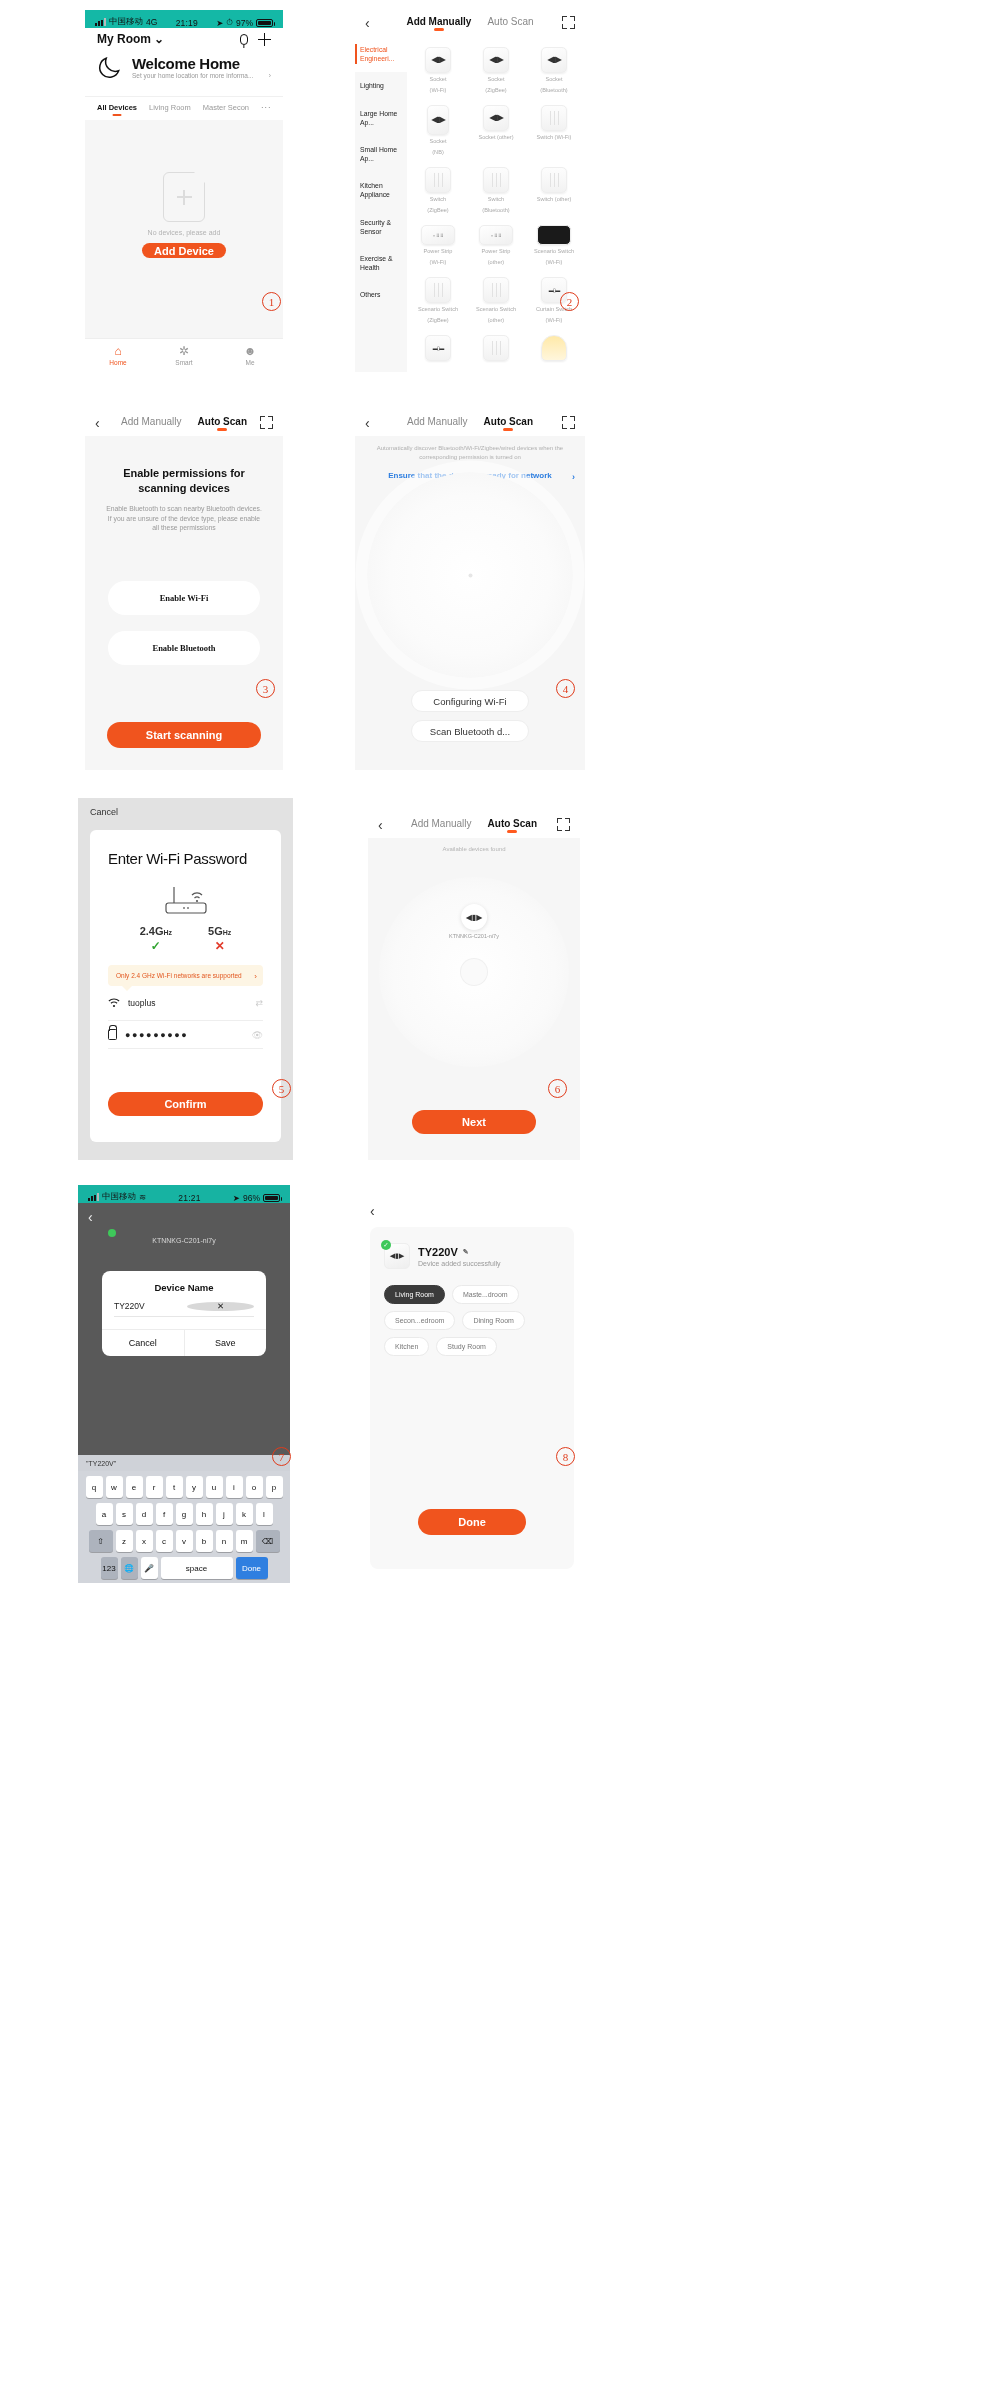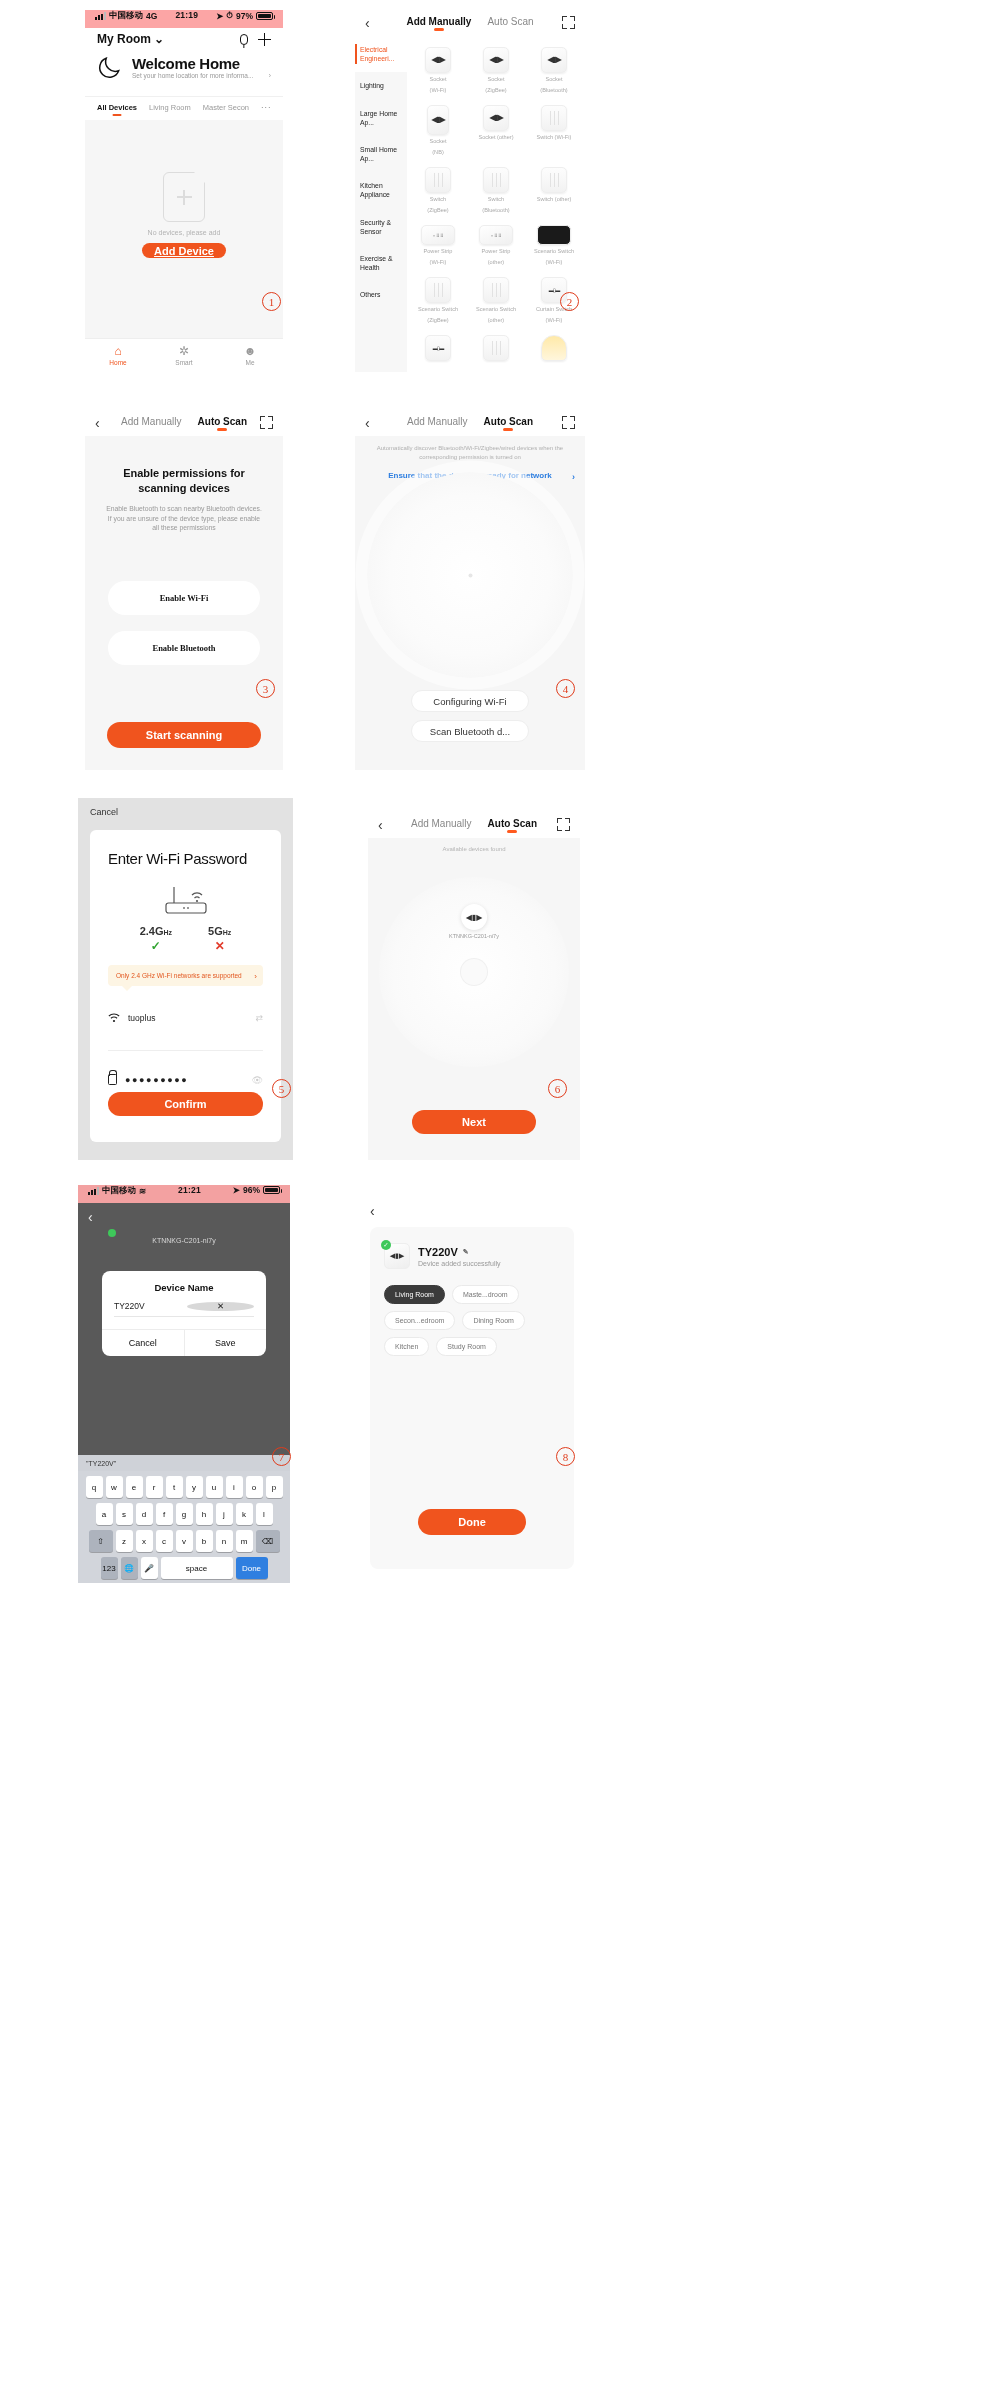--- a/index.html
+++ b/index.html
@@ -9,23 +9,23 @@
     font-family:"Liberation Sans", sans-serif;
     position:relative; overflow:hidden;
   }
   .grid { position:relative; width:1000px; height:2400px; }
 
   .panel { position:absolute; background:#f7f7f7; overflow:hidden; }
   .white { background:#ffffff; }
 
   
   .statusbar {
-    height:18px; display:flex; align-items:flex-start;
-    padding:0 10px; font-size:8.5px; color:#111; font-weight:bold;
-    background:#fca5a5;
+    height:18px; display:flex; align-items:flex-end;
+    padding:0 10px; font-size:8.5px; color:#111; font-weight:normal;
+    background:#14b8a6;
   }
   .sb-left { display:flex; align-items:center; gap:3px; }
   .sb-mid { flex:1; text-align:center; letter-spacing:.2px; }
   .sb-right { display:flex; align-items:center; gap:3px; }
   .bars { display:inline-flex; align-items:flex-end; gap:1px; height:8px; }
   .bars i { width:2px; background:#111; display:block; }
   .bars i:nth-child(1){height:3px}.bars i:nth-child(2){height:5px}
   .bars i:nth-child(3){height:6.5px}.bars i:nth-child(4){height:8px;background:#bbb}
   .batt { width:17px; height:8px; border:1px solid #111; border-radius:2px; position:relative; }
   .batt::after{content:"";position:absolute;right:-3px;top:2px;width:1.5px;height:4px;background:#111;border-radius:0 1px 1px 0;}
@@ -91,21 +91,21 @@
   .p1-tab.active::after{content:"";position:absolute;left:50%;transform:translateX(-50%);bottom:-1px;width:9px;height:2.2px;background:#f0541e;border-radius:2px;}
   .p1-dots { color:#777; letter-spacing:1px; margin-left:auto;}
   .p1-empty { height:190px; display:flex; flex-direction:column; align-items:center; justify-content:center; gap:7px;}
   .doc-icon { width:42px;height:50px;border:1.5px solid #dcdcdc;border-radius:6px;position:relative;display:flex;align-items:center;justify-content:center;}
   .doc-icon::before{content:"";position:absolute;top:-1px;right:-1px;border-left:11px solid transparent;border-top:11px solid #f6f6f6;}
   .doc-plus{position:relative;width:15px;height:15px;}
   .doc-plus::before,.doc-plus::after{content:"";position:absolute;background:#dcdcdc;}
   .doc-plus::before{left:0;top:6.8px;width:15px;height:1.4px;}
   .doc-plus::after{top:0;left:6.8px;height:15px;width:1.4px;}
   .empty-text{font-size:7px;color:#b3b3b3;}
-  .add-device-btn{width:84px;height:15px;text-decoration:underline;}
+  .add-device-btn{width:84px;height:15px;}
   .p1-bottomnav{position:absolute;bottom:0;left:0;right:0;height:34px;background:#fff;display:flex;border-top:1px solid #eee;}
   .bn-item{flex:1;display:flex;flex-direction:column;align-items:center;justify-content:center;gap:2px;font-size:6.5px;color:#999;}
   .bn-item.active{color:#f0541e;}
   .bn-ico{font-size:12px;line-height:1;}
 
   
   #p2 { left:355px; top:10px; width:230px; height:362px; background:#fff; }
   .p2-body { display:flex; height:336px; }
   .cat-list { width:52px; background:#f7f7f7; }
   .cat { font-size:6.8px; color:#222; padding:9px 5px; line-height:1.35; position:relative;}
@@ -156,21 +156,21 @@
   .router{width:100%;display:flex;justify-content:center;margin-top:16px;}
   .freq-row{display:flex;justify-content:center;gap:36px;margin-top:8px;}
   .freq{font-size:11px;font-weight:bold;color:#333;text-align:center;}
   .freq small{font-size:7px;}
   .freq .mark{display:block;margin-top:2px;font-size:12px;font-weight:bold;}
   .ok{color:#2fa32f;} .no{color:#e23b2b;}
   .tip{margin-top:12px;background:#fdf5e4;border-radius:4px;padding:6px 16px 6px 8px;position:relative;}
   .tip-text{font-size:6.5px;color:#e2571f;line-height:1.4;}
   .tip .chev{position:absolute;right:6px;top:50%;transform:translateY(-50%);font-size:8px;color:#e2571f;}
   .tip::after{content:"";position:absolute;left:14px;bottom:-5px;border-left:5px solid transparent;border-right:5px solid transparent;border-top:5px solid #fdf5e4;}
-  .field{display:flex;align-items:center;gap:8px;border-bottom:1px solid #eee;padding:23px 0;}
+  .field{display:flex;align-items:center;gap:8px;border-bottom:1px solid #eee;padding:8px 0;}
   .field .val{flex:1;font-size:8.5px;color:#222;}
   .field .val.dots{letter-spacing:1.6px;font-size:9px;}
   .field .tail{color:#ccc;font-size:9px;}
   .lock{width:9px;height:11px;border:1.3px solid #222;border-radius:1.5px;position:relative;flex:none;}
   .lock::before{content:"";position:absolute;left:50%;transform:translateX(-50%);top:-5px;width:6px;height:5px;border:1.3px solid #222;border-bottom:none;border-radius:3px 3px 0 0;}
   .p5-confirm{position:absolute;left:18px;right:18px;bottom:26px;height:24px;}
 
   
   #p6 { left:368px; top:812px; width:212px; height:348px; background:#f6f6f6;}
   .p6-found{font-size:6px;color:#b5b5b5;text-align:center;padding-top:8px;}

